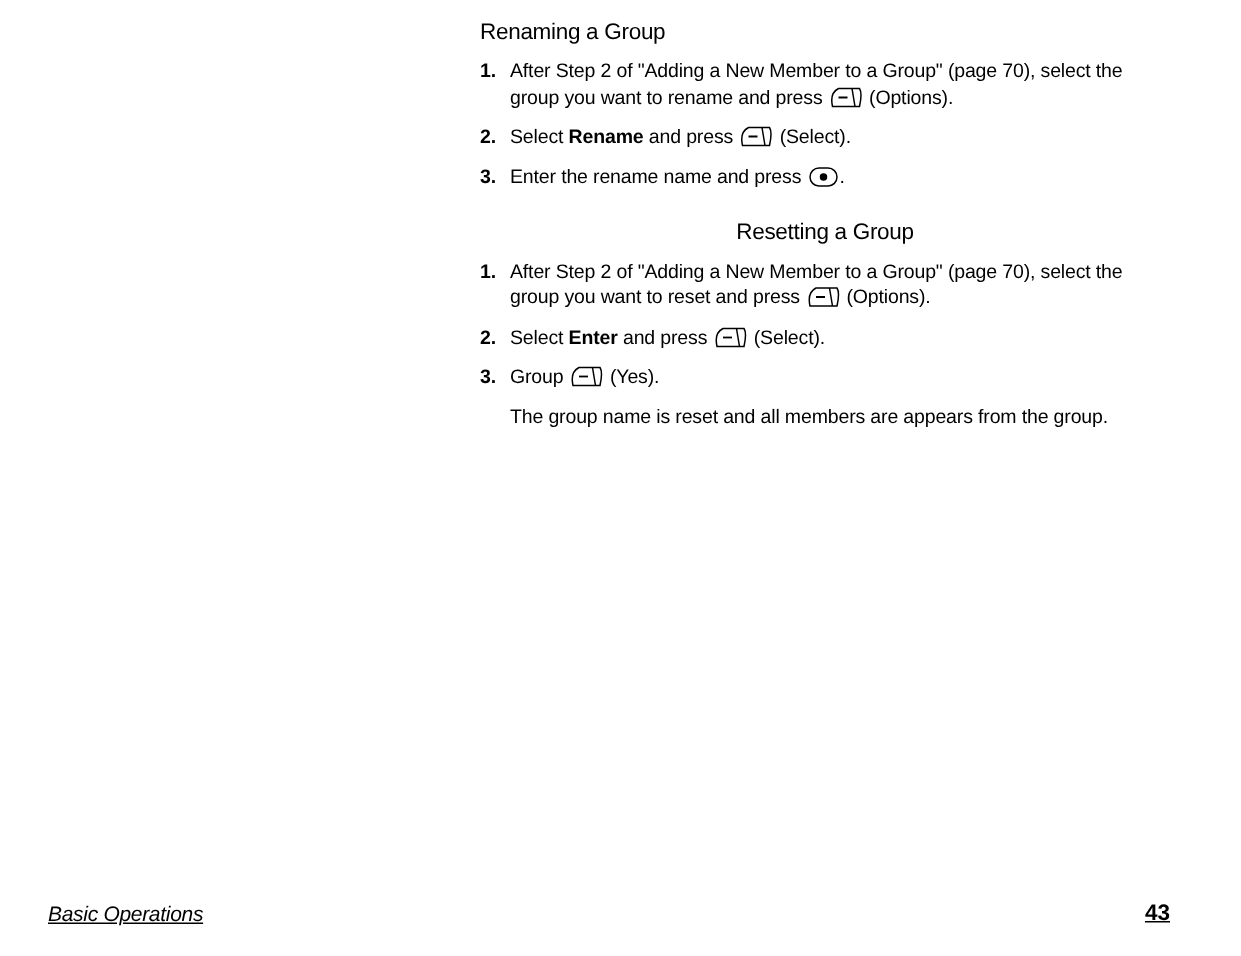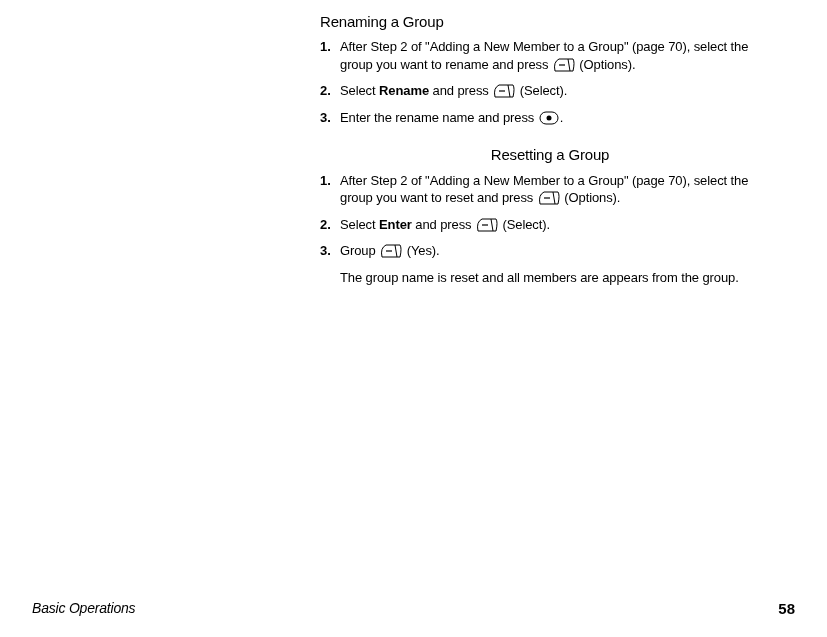--- a/index.html
+++ b/index.html
@@ -46,26 +46,27 @@
   }
   .bold { font-weight: bold; text-align: center; }
   .icon {
     display: inline-block;
     vertical-align: -3px;
     margin: 0 1px;
   }
   .footer {
     position: absolute;
     left: 32px;
-    right: 32px;
+    right: 47px;
     bottom: 20px;
     display: flex;
     justify-content: space-between;
-    align-items: flex-start;
+    align-items: center;
     font-size: 14px;
+    text-decoration: underline;
   }
   .footer-left { font-style: italic; letter-spacing: -0.2px; }
   .footer-right { font-weight: bold; font-size: 15px; }
 </style>
 </head>
 <body>
 
 <div class="content">
 
   <div class="heading">Renaming a Group</div>
@@ -135,14 +136,14 @@
             <line x1="6" y1="7" x2="12" y2="7" stroke="#000" stroke-width="1.2"></line>
           </svg></span><span> (Yes).</span>
     </div>
   </div>
   <div class="stepnote">The group name is reset and all members are appears from the group.</div>
 
 </div>
 
 <div class="footer">
   <div class="footer-left">Basic Operations</div>
-  <div class="footer-right">58</div>
+  <div class="footer-right">43</div>
 </div>
 
 </body></html>

